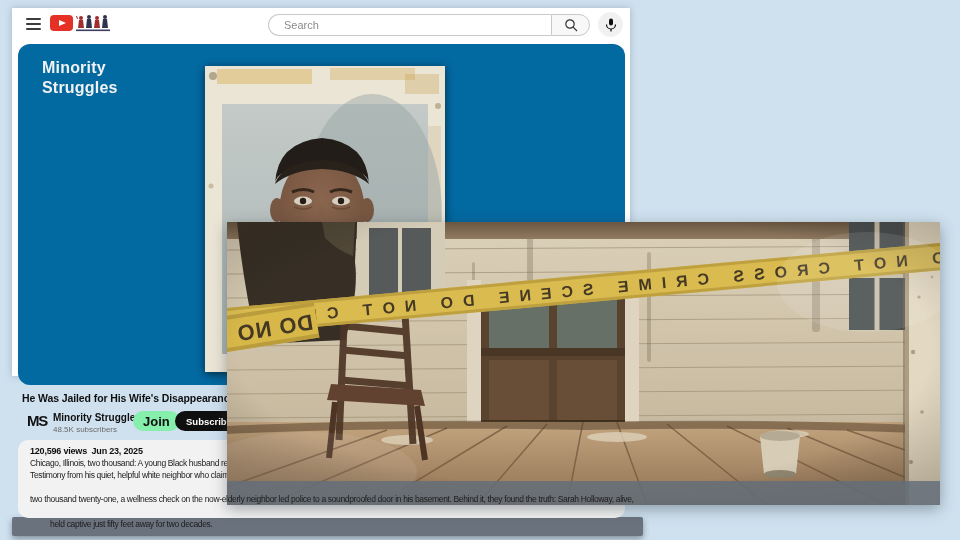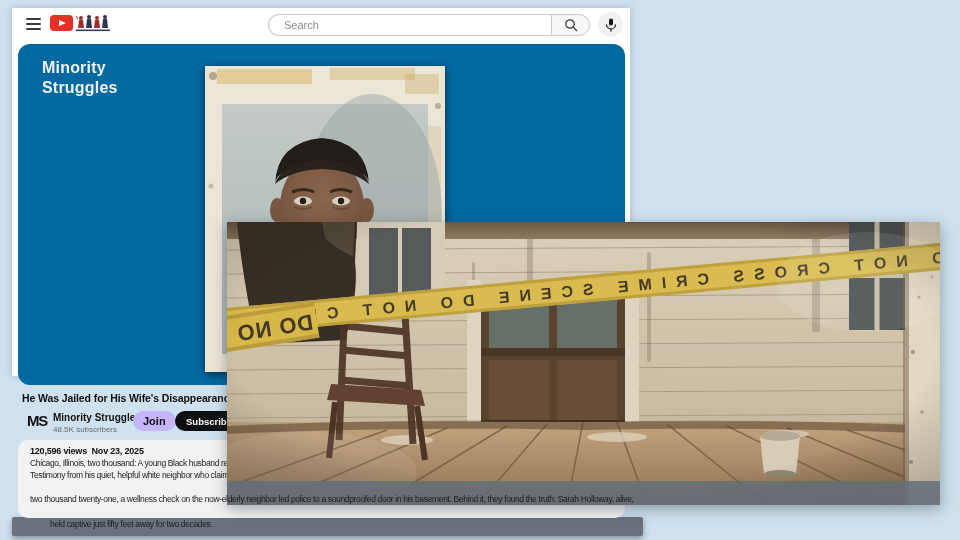--- a/index.html
+++ b/index.html
@@ -39,21 +39,21 @@
             border-radius:2px;box-shadow:0 2px 8px rgba(0,0,0,.6);}
 
   
   .video-title{position:absolute;left:10px;top:384px;width:600px;font-size:10.5px;font-weight:bold;
                color:#0f0f0f;letter-spacing:-.1px;white-space:nowrap;}
   .ch-avatar{position:absolute;left:15px;top:404px;font-size:15px;font-weight:800;letter-spacing:-1.2px;
              color:#111;}
   .ch-name{position:absolute;left:41px;top:404px;font-size:10px;font-weight:bold;color:#0f0f0f;}
   .ch-subs{position:absolute;left:41px;top:417px;font-size:8px;color:#6a6a6a;text-align:center;}
   .btn-join{position:absolute;left:121px;top:403px;height:20px;padding:0 10px;border-radius:10px;
-            background:#c4b5fd;color:#0f0f0f;font-size:11px;font-weight:600;border:none;
+            background:#86efac;color:#0f0f0f;font-size:13px;font-weight:600;border:none;
             display:flex;align-items:center;cursor:pointer;font-family:"Liberation Sans",sans-serif;}
   .btn-subscribe{position:absolute;left:163px;top:403px;height:20px;padding:0 11px;border-radius:10px;
             background:#0f0f0f;color:#fff;font-size:9.5px;font-weight:600;border:none;
             display:flex;align-items:center;cursor:pointer;font-family:"Liberation Sans",sans-serif;}
 
   
   .desc-card{position:absolute;left:6px;top:432px;width:607px;height:78px;background:#f2f2f2;
              border-radius:10px;}
   .desc-line{position:absolute;left:30px;white-space:pre;font-size:8.5px;letter-spacing:-.35px;
              color:#1c1c1c;line-height:12px;}
@@ -192,21 +192,21 @@
     <div class="video-title">He Was Jailed for His Wife's Disappearance</div>
     <div class="ch-avatar">MS</div>
     <div class="ch-name">Minority Struggles</div>
     <div class="ch-subs">48.5K subscribers</div>
     <button class="btn-join">Join</button>
     <button class="btn-subscribe">Subscribe</button>
 
     <div class="desc-card"></div>
   </div>
 
-  <div class="desc-line desc-meta z-under" style="top:445px;">120,596 views  Nov 23, 2025</div>
+  <div class="desc-line desc-meta z-under" style="top:445px;">120,596 views  Jun 23, 2025</div>
   <div class="desc-line z-under" style="top:457px;">Chicago, Illinois, two thousand: A young Black husband repo</div>
   <div class="desc-line z-under" style="top:469px;">Testimony from his quiet, helpful white neighbor who claime</div>
   <div class="desc-line z-over" style="top:493px;">two thousand twenty-one, a wellness check on the now-elderly neighbor led police to a soundproofed door in his basement. Behind it, they found the truth: Sarah Holloway, alive,</div>
   <div class="desc-line z-over" style="top:518px;margin-left:20px;">held captive just fifty feet away for two decades.</div>
 
   <div class="photo-overlay">
     <svg width="713" height="283" viewBox="0 0 713 283">
       <defs>
         <linearGradient id="wall" x1="0" y1="0" x2="0" y2="1">
           <stop offset="0" stop-color="#ddd5c2"></stop>

